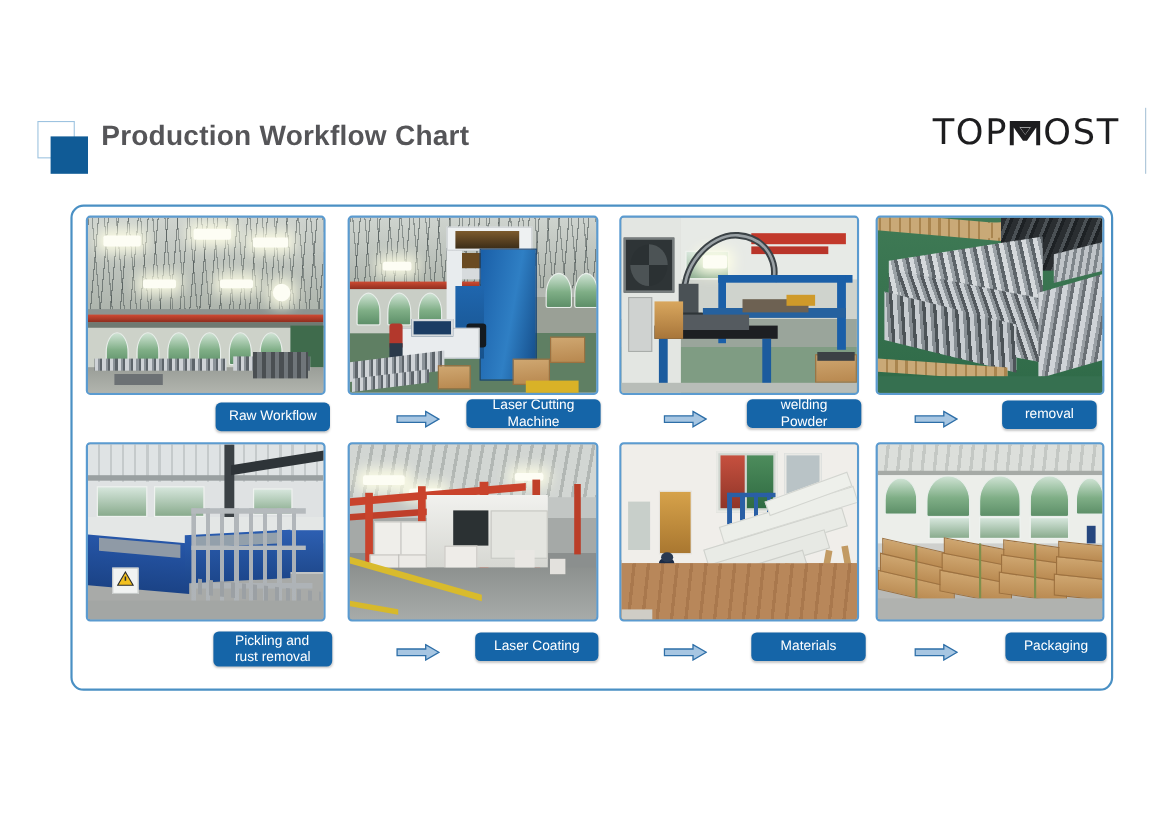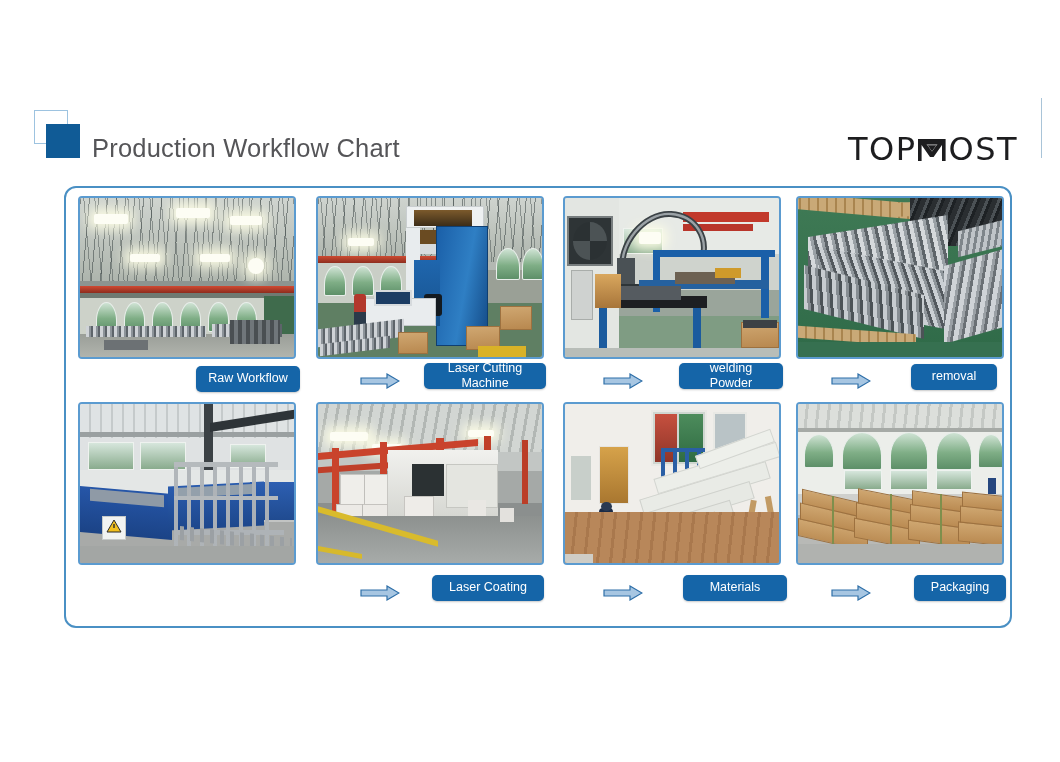--- a/index.html
+++ b/index.html
@@ -29,34 +29,32 @@
   }
   .logo-sq-fill {
     position: absolute; left: 12px; top: 14px;
     width: 34px; height: 34px;
     background: #105b96;
   }
   .page-title {
     position: absolute;
     left: 92px; top: 14px;
     font-size: 25.5px;
-    font-weight: 400;
+    font-weight: 700;
     color: #555558;
     letter-spacing: 0.2px;
     white-space: nowrap;
-    margin-top: 24px;
   }
 
   
   .brand {
     position: absolute;
-    right: 42px; top: 24px;
+    right: 42px; top: 8px;
     height: 58px;
     display: flex;
-    align-items: center;
   }
   .brand-word {
     font-family: "DejaVu Sans", sans-serif;
     font-size: 32px;
     font-weight: 400;
     letter-spacing: 1.5px;
     color: #1d1d1f;
     display: flex;
     align-items: baseline;
     line-height: 1;
@@ -391,20 +389,22 @@
         <div style="position:absolute;left:94px;top:58px;width:96px;height:86px;
              background:repeating-linear-gradient(90deg,rgba(175,180,184,.96) 0 4px, rgba(255,255,255,0) 4px 13px);"></div>
         <div style="position:absolute;left:94px;top:58px;width:104px;height:5px;background:#b5babd;"></div>
         <div style="position:absolute;left:94px;top:92px;width:104px;height:4px;background:#b5babd;"></div>
         <div style="position:absolute;left:94px;top:126px;width:110px;height:5px;background:#aeb3b7;"></div>
         <div style="position:absolute;left:100px;top:128px;width:112px;height:14px;
              background:repeating-linear-gradient(90deg,#9ba0a4 0 4px,transparent 4px 10px);transform:skewY(6deg);"></div>
         <div style="position:absolute;left:0;top:142px;width:218px;height:21px;background:#a3a6a4;"></div>
       </div>
     </div>
+    <div class="chip" style="left:128px;top:172px;width:108px;height:32px;text-align:left;">Pickling and
+rust removal</div>
     <div class="arrow" style="left:294px;top:183px;">
       <svg width="40" height="16" viewBox="0 0 40 16">
         <path d="M1,5 L27,5 L27,1 L39,8 L27,15 L27,11 L1,11 Z" fill="#a7c6e2" stroke="#2e6fa8" stroke-width="1.2"></path>
       </svg>
     </div>
 
     <div class="photo p2">
       <div class="ph-inner" style="background:linear-gradient(#c2c6c4 0 42%, #a5a9a7 42% 62%, #8b8f8e 62% 100%);">
         <div style="position:absolute;left:0;top:0;width:100%;height:48px;
              background:repeating-linear-gradient(100deg,#d2d6d3 0 8px,#b2b7b4 8px 11px);"></div>

